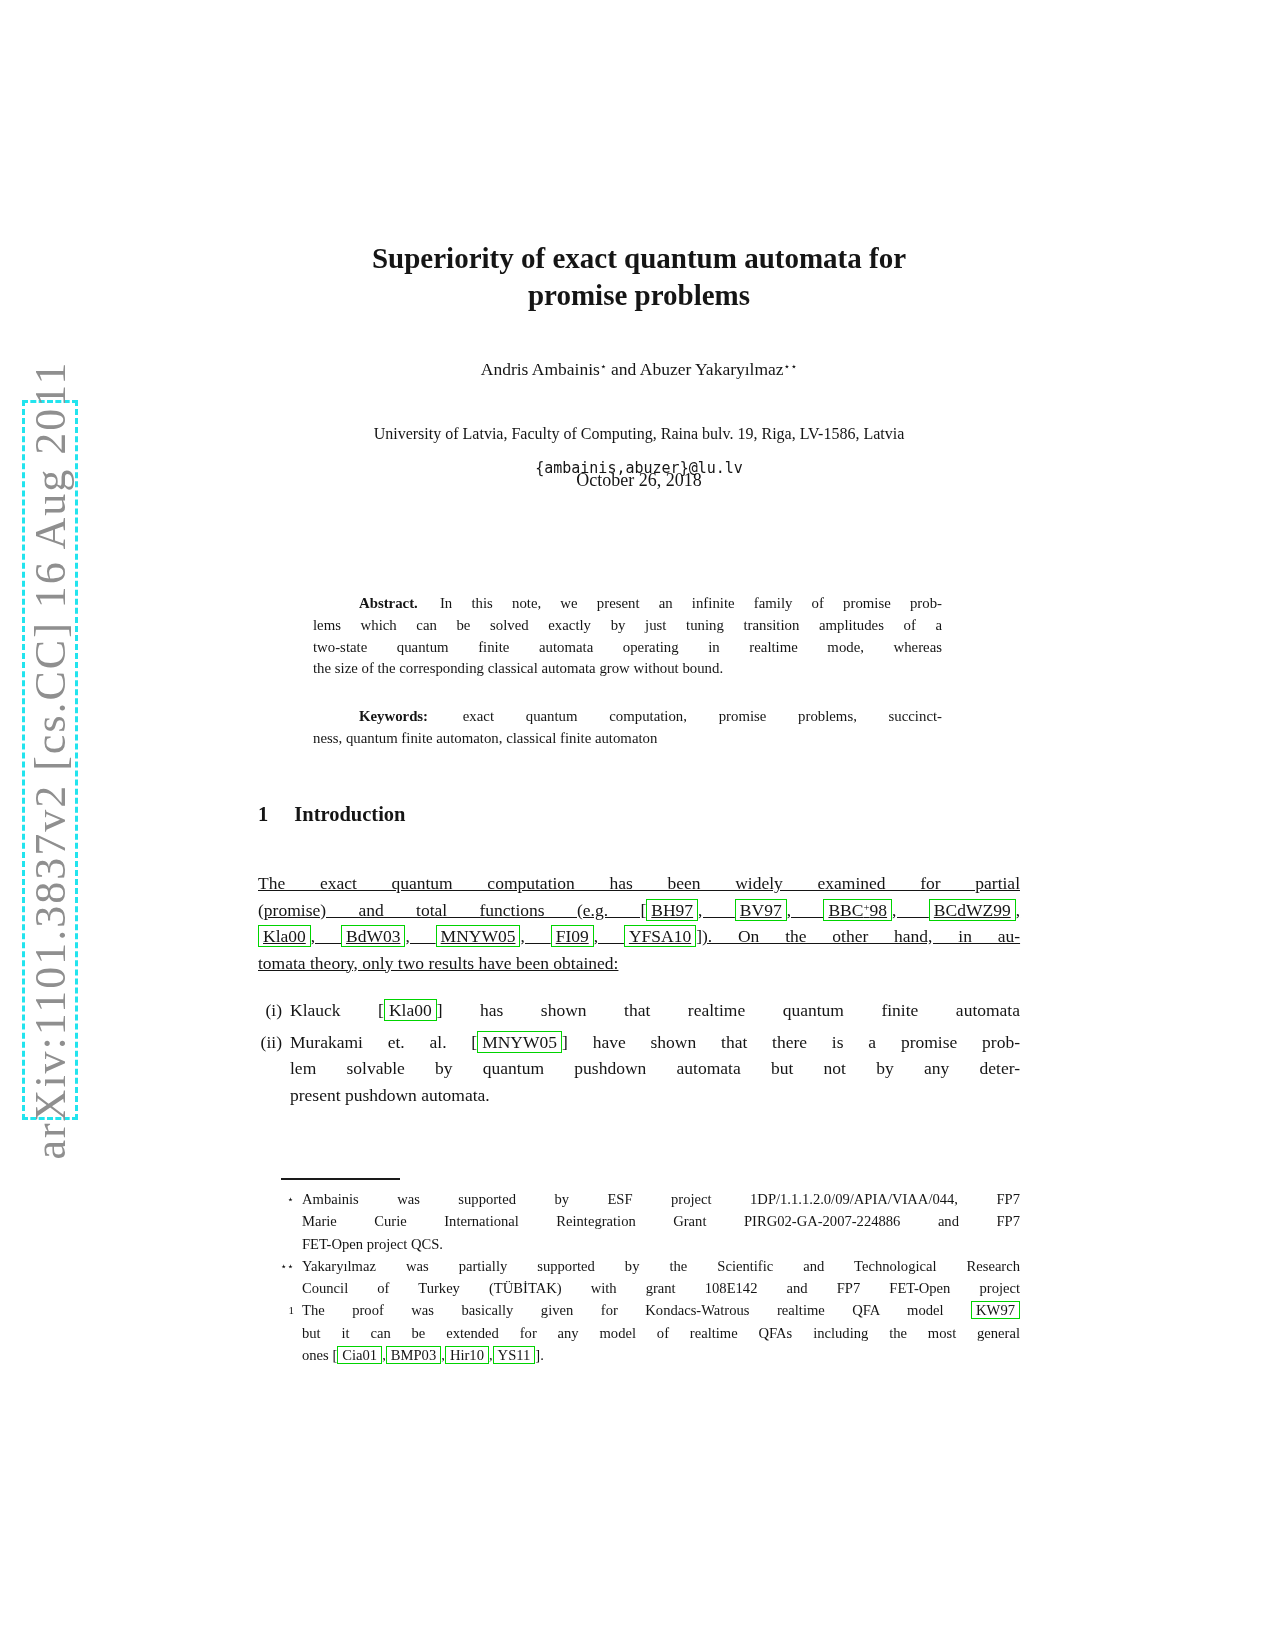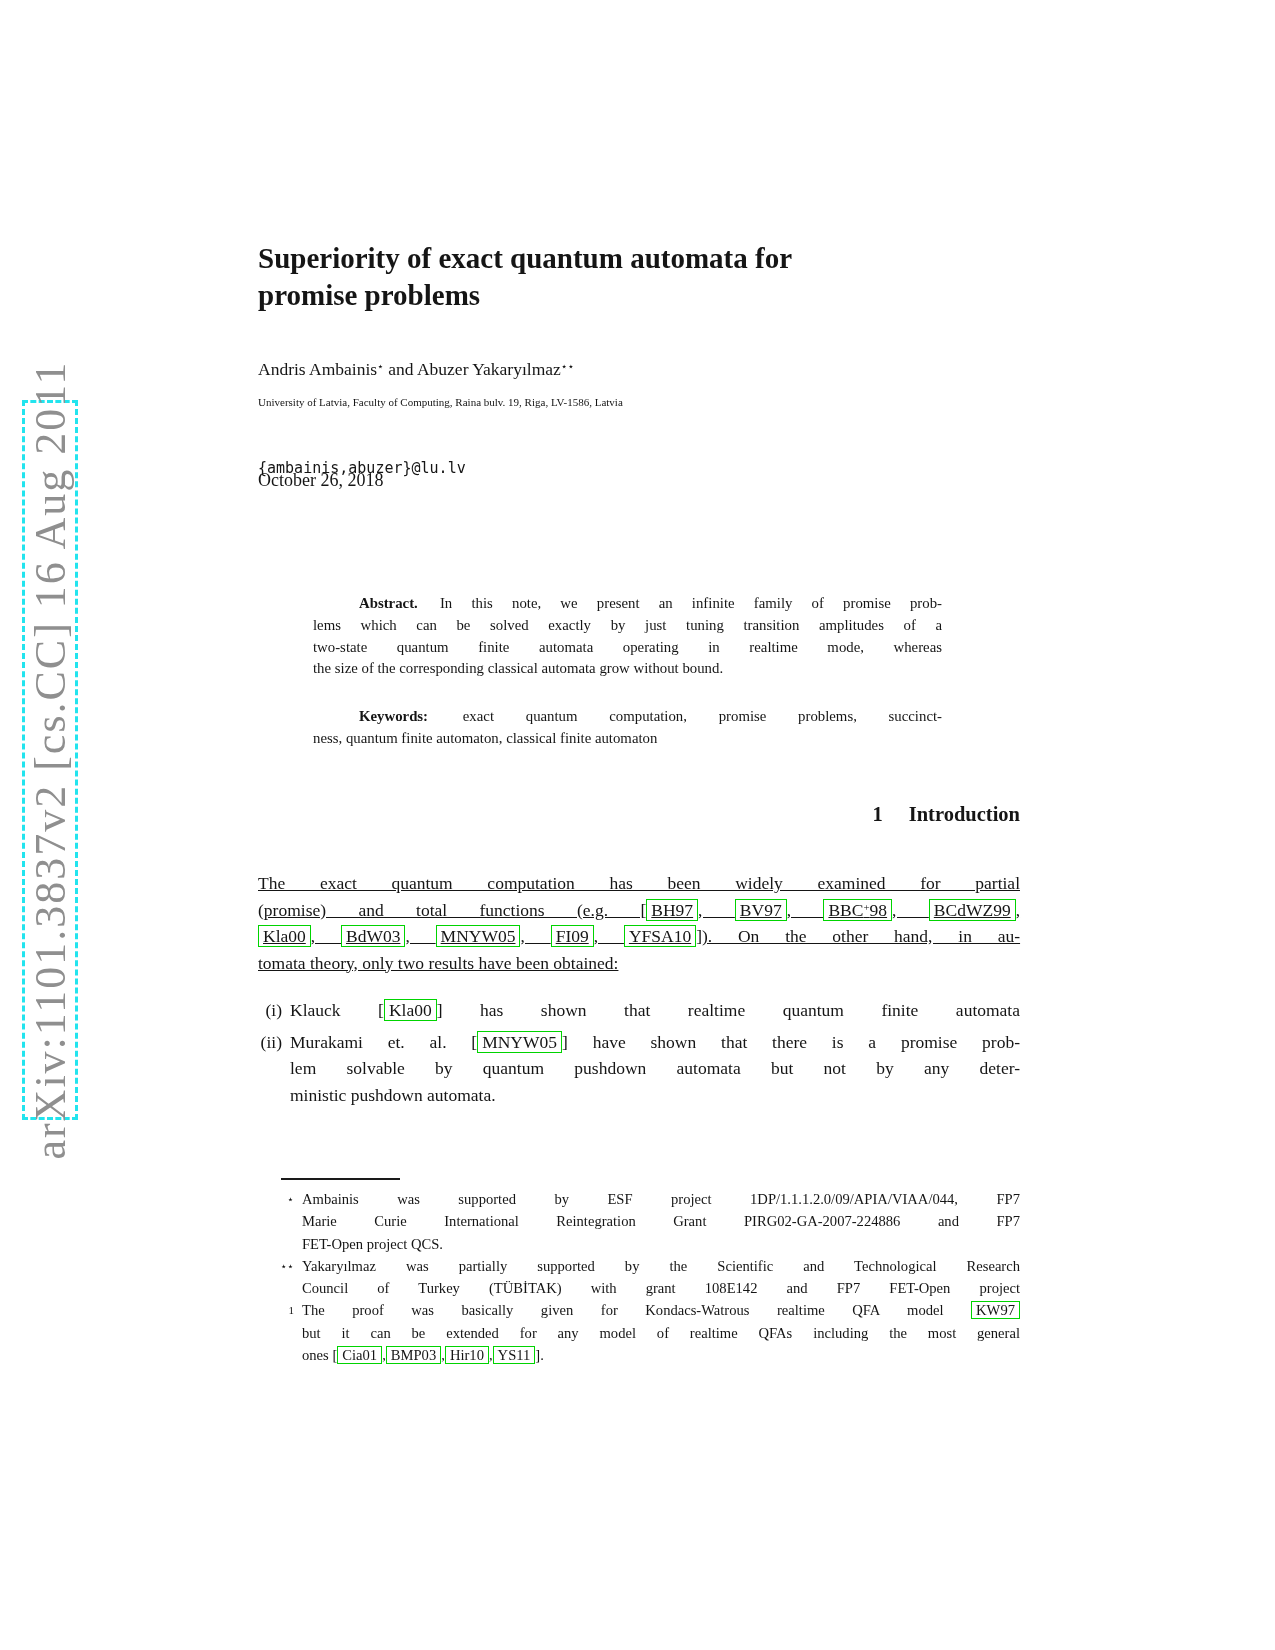--- a/index.html
+++ b/index.html
@@ -8,32 +8,32 @@
 
   
   .watermark-box{position:absolute;left:22px;top:400px;width:56px;height:720px;
                  border:3px dashed #22e4ee;box-sizing:border-box;}
   .watermark-text{position:absolute;left:50px;top:760px;transform:translate(-50%,-50%) rotate(-90deg);
                   transform-origin:center;white-space:nowrap;font-size:44px;letter-spacing:2px;
                   color:#8f8f8f;font-family:"Liberation Serif","DejaVu Serif",serif;}
 
   
   .blk{position:absolute;left:258px;width:762px;}
-  .center{text-align:left;}
+  .center{text-align:center;}
 
   .title{top:240px;font-size:29px;line-height:37px;font-weight:bold;}
   .authors{top:358px;font-size:17.5px;line-height:22px;}
-  .affil{top:392px;font-size:11px;line-height:20px;}
+  .affil{top:424px;font-size:16px;line-height:20px;}
   .email{top:458px;font-size:15px;line-height:20px;font-family:"DejaVu Sans Mono","Liberation Mono",monospace;}
   .date{top:470px;font-size:18px;line-height:20px;}
 
   .abstract{top:593px;left:313px;width:629px;font-size:14.8px;line-height:21.8px;}
   .keywords{top:706px;left:313px;width:629px;font-size:14.8px;line-height:21.8px;}
 
-  .heading{top:803px;font-size:20.5px;font-weight:bold;text-align:right;}
+  .heading{top:803px;font-size:20.5px;font-weight:bold;}
   .heading .sec-num{margin-right:26px;}
 
   .intro{top:870px;font-size:17.5px;line-height:26.5px;text-decoration:underline;}
 
   .list{top:997px;font-size:17.5px;line-height:26.5px;}
   .li{display:flex;margin-bottom:5px;}
   .li:last-child{margin-bottom:10px;}
   .li-label{flex:none;width:24px;text-align:right;margin-right:8px;}
   .li-body{flex:1;min-width:0;}
 
@@ -103,21 +103,21 @@
         <div class="li-label">(i)</div>
         <div class="li-body">
           <div class="tline"><span>Klauck [</span><span class="box-cite">Kla00</span><span>] has shown that realtime quantum finite automata</span></div>
         </div>
       </div>
       <div class="li">
         <div class="li-label">(ii)</div>
         <div class="li-body">
           <div class="tline"><span>Murakami et. al. [</span><span class="box-cite">MNYW05</span><span>] have shown that there is a promise prob-</span></div>
           <div class="tline"><span>lem solvable by quantum pushdown automata but not by any deter-</span></div>
-          <div class="tline last"><span>ministic pushdown automata.</span></div>
+          <div class="tline last"><span>present pushdown automata.</span></div>
         </div>
       </div>
     </div>
 
   <div class="blk fnrule" style="width:119px;"></div>
 
   <div class="blk footnotes">
       <div class="fn-item">
         <div class="fn-marker"><span>⋆</span></div>
         <div class="fn-body">

